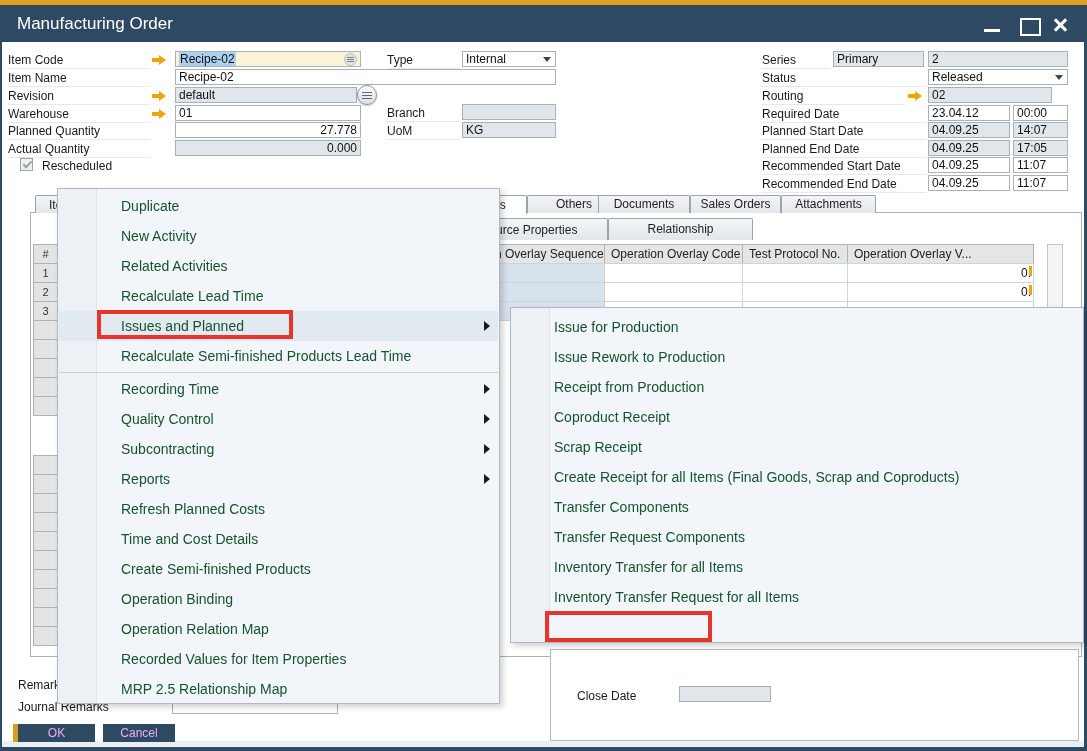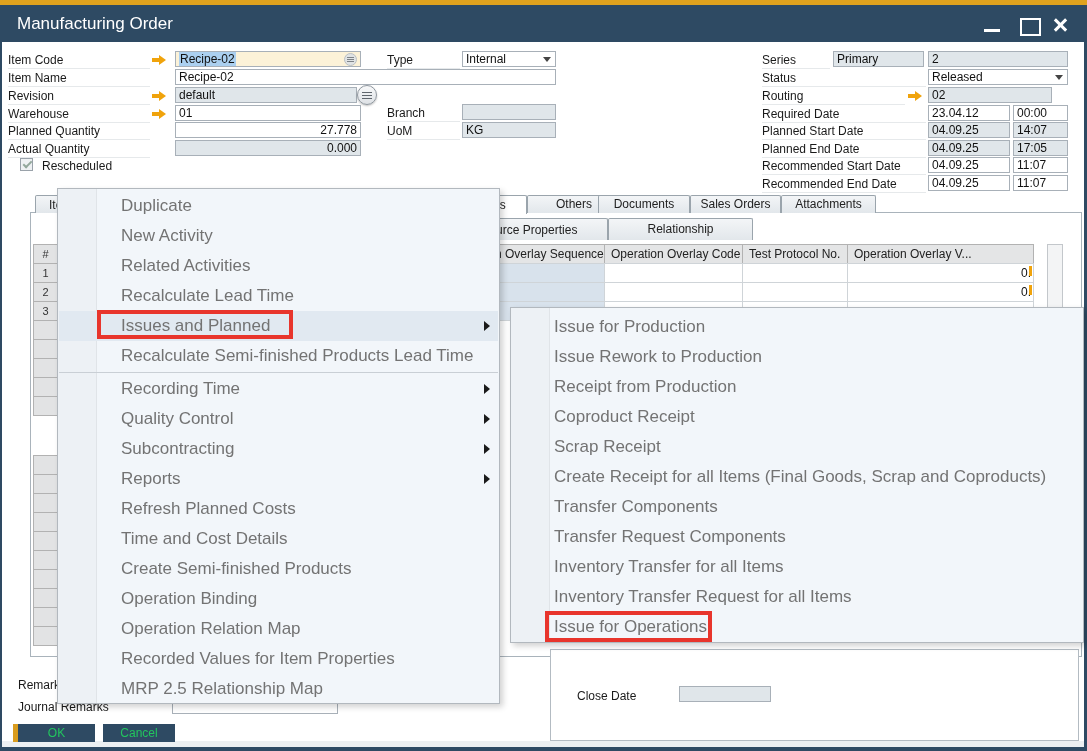--- a/index.html
+++ b/index.html
@@ -39,29 +39,29 @@
   .tab.active{background:#fff;height:19px}
   
   .gh{position:absolute;height:20px;background:#e4e5e6;border:1px solid #b2b2b2;font-size:12px;line-height:18px;padding:0 6px;overflow:hidden;white-space:nowrap;color:#222;box-sizing:border-box}
   .gc{position:absolute;height:20px;background:#fff;border:1px solid #cfd4d8;font-size:12px;line-height:18px;overflow:hidden;box-sizing:border-box}
   .gc.tint{background:#d8e2ec}
   .gc.num{text-align:right;padding-right:2px}
   .rh{position:absolute;width:25px;height:20px;background:#e2e3e4;border:1px solid #b2b2b2;font-size:11px;text-align:center;line-height:18px;color:#333;box-sizing:border-box}
   
   .menu{position:absolute;background:#f2f6fa;border:1px solid #b2b8be;box-shadow:3px 3px 6px rgba(0,0,0,.18);z-index:50;box-sizing:border-box}
   .menu .gut{position:absolute;left:0;top:0;bottom:0;width:38px;background:#edf1f5;border-right:1px solid #e0e4e8}
-  .mi{position:absolute;left:1px;right:1px;height:30px;font-size:17px;color:#737373;line-height:30px;white-space:nowrap;overflow:hidden;cursor:pointer}
+  .mi{position:absolute;left:1px;right:1px;height:30px;font-size:14px;color:#14532d;line-height:30px;white-space:nowrap;overflow:hidden;cursor:pointer}
   .menu.main .mi{padding-left:62px}
   .menu.sub .mi{padding-left:42px}
   .mi.hl{background:#e1e9f1}
   .sarr{position:absolute;right:8px;top:10px;width:0;height:0;border-top:5px solid transparent;border-bottom:5px solid transparent;border-left:6px solid #1a1a1a}
   .msep{position:absolute;left:1px;right:1px;height:1px;background:#c9cfd5}
   .redbox{position:absolute;border:4px solid #e8352c;z-index:60;pointer-events:none;box-sizing:border-box}
   
-  .btn{position:absolute;height:18px;background:#2e4a63;color:#22c55e;font-size:12px;text-align:center;line-height:18px;z-index:5;box-sizing:border-box;cursor:pointer}
+  .btn{position:absolute;height:18px;background:#2e4a63;color:#f0abfc;font-size:12px;text-align:center;line-height:18px;z-index:5;box-sizing:border-box;cursor:pointer}
   .btn.ok{border-left:5px solid #d99c1e}
 </style>
 </head>
 <body>
 
 <div id="screen">
 
   <div class="goldbar"></div>
   <div class="tbar">
     <span class="ttl">Manufacturing Order</span>
@@ -237,19 +237,18 @@
     <div class="mi" style="top:4px"><span>Issue for Production</span></div>
     <div class="mi" style="top:34px"><span>Issue Rework to Production</span></div>
     <div class="mi" style="top:64px"><span>Receipt from Production</span></div>
     <div class="mi" style="top:94px"><span>Coproduct Receipt</span></div>
     <div class="mi" style="top:124px"><span>Scrap Receipt</span></div>
     <div class="mi" style="top:154px"><span>Create Receipt for all Items (Final Goods, Scrap and Coproducts)</span></div>
     <div class="mi" style="top:184px"><span>Transfer Components</span></div>
     <div class="mi" style="top:214px"><span>Transfer Request Components</span></div>
     <div class="mi" style="top:244px"><span>Inventory Transfer for all Items</span></div>
     <div class="mi" style="top:274px"><span>Inventory Transfer Request for all Items</span></div>
-    <div class="mi" style="top:304px"><span>Issue for Operations</span></div>
   </div>
 
   <div class="redbox" style="left:97px;top:310px;width:196px;height:29px"></div>
   <div class="redbox" style="left:545px;top:611px;width:167px;height:31px"></div>
 
 </div>
 
 </body></html>

